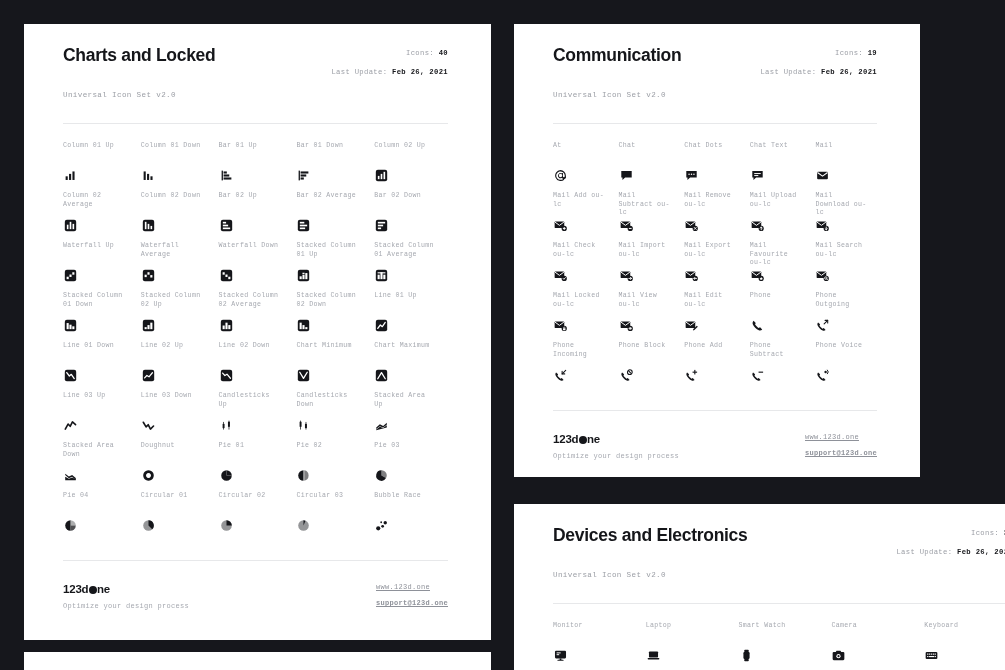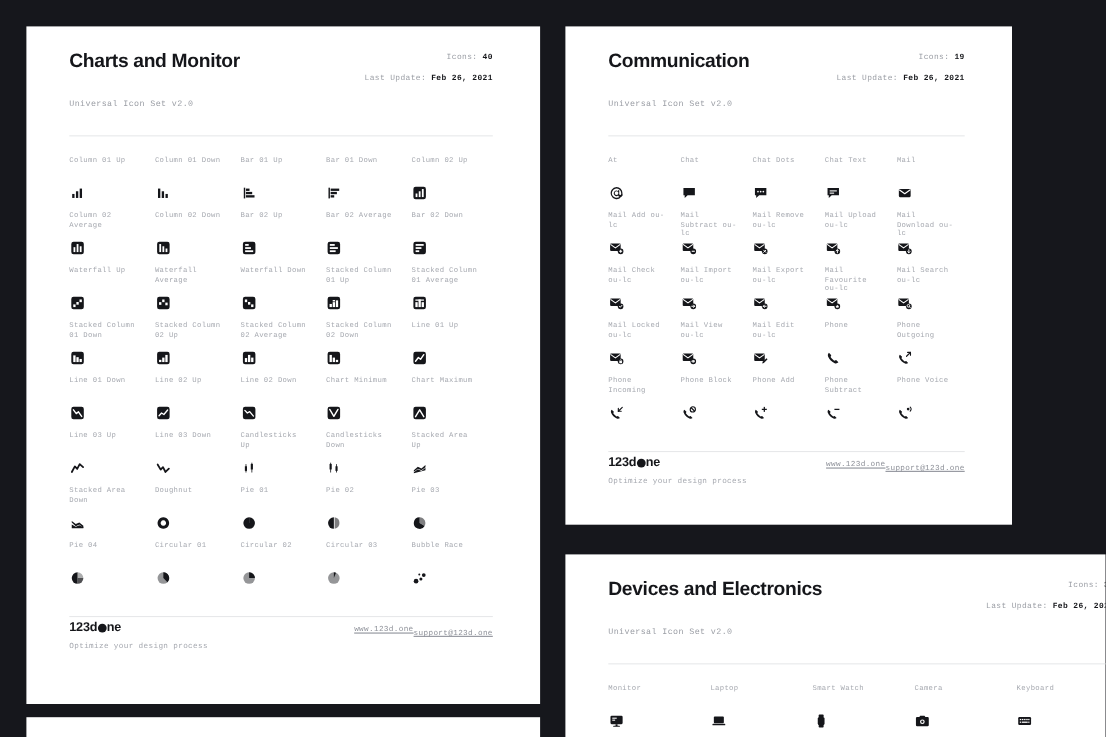--- a/index.html
+++ b/index.html
@@ -77,54 +77,54 @@
     width: 15px; height: 15px;
     display: flex; align-items: center; justify-content: center;
     color: #15161a;
   }
   .cell-icon svg { display: block; }
 
   .footer { margin-top: 18px; }
   .footer-rule { height: 1px; background: #e7e8ea; }
   .footer-body {
     display: flex; justify-content: space-between; align-items: flex-start;
-    margin-top: 4px;
+    margin-top: 22px;
   }
   .brand {
     font-size: 11.5px; font-weight: bold; color: #15161a; letter-spacing: -0.2px;
     line-height: 13px;
   }
   .brand .dot-o {
     display: inline-block; width: 8px; height: 8px;
     border-radius: 50%; background: #15161a;
     vertical-align: -0.5px; margin: 0 0.3px;
   }
   .tagline {
     font-family: Liberation Mono, monospace;
     font-size: 7px; color: #a6a9b0; letter-spacing: 0.3px; margin-top: 6px;
     line-height: 9px;
   }
-  .links { display: flex; flex-direction: row; align-items: center; }
+  .links { display: flex; flex-direction: column; align-items: flex-start; }
   .links a {
     font-family: "Liberation Mono", monospace;
     font-size: 7px; color: #8e9199; letter-spacing: 0.3px;
     text-decoration: underline; line-height: 9px;
   }
-  .links a + a { margin-top: 7px; }
+  .links a + a { margin-top: 7px; font-weight: bold; }
 </style>
 </head>
 <body>
 
 <div class="canvas">
 
   <div class="sheet" style="left:24px; top:24px; width:467px; height:616px;">
     <div class="sheet-inner">
       <div class="hdr">
         <div class="hdr-left">
-          <div class="sheet-title">Charts and Monitor</div>
+          <div class="sheet-title">Charts and Locked</div>
           <div class="sheet-sub">Universal Icon Set v2.0</div>
         </div>
         <div class="hdr-right">
           <div class="meta meta-count"><span>Icons:</span> <b>40</b></div>
           <div class="meta meta-update"><span>Last Update:</span> <b>Feb 26, 2021</b></div>
         </div>
       </div>
       <div class="rule"></div>
       <div class="grid">
           <div class="cell">

